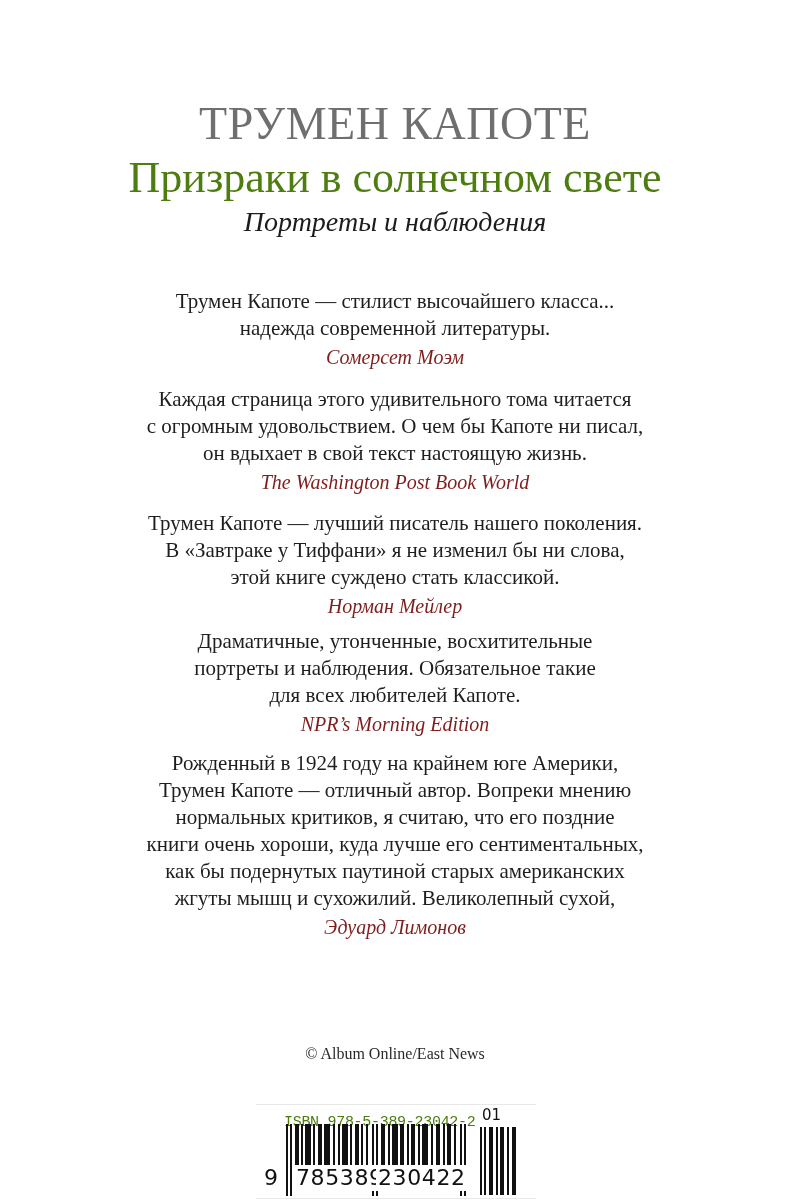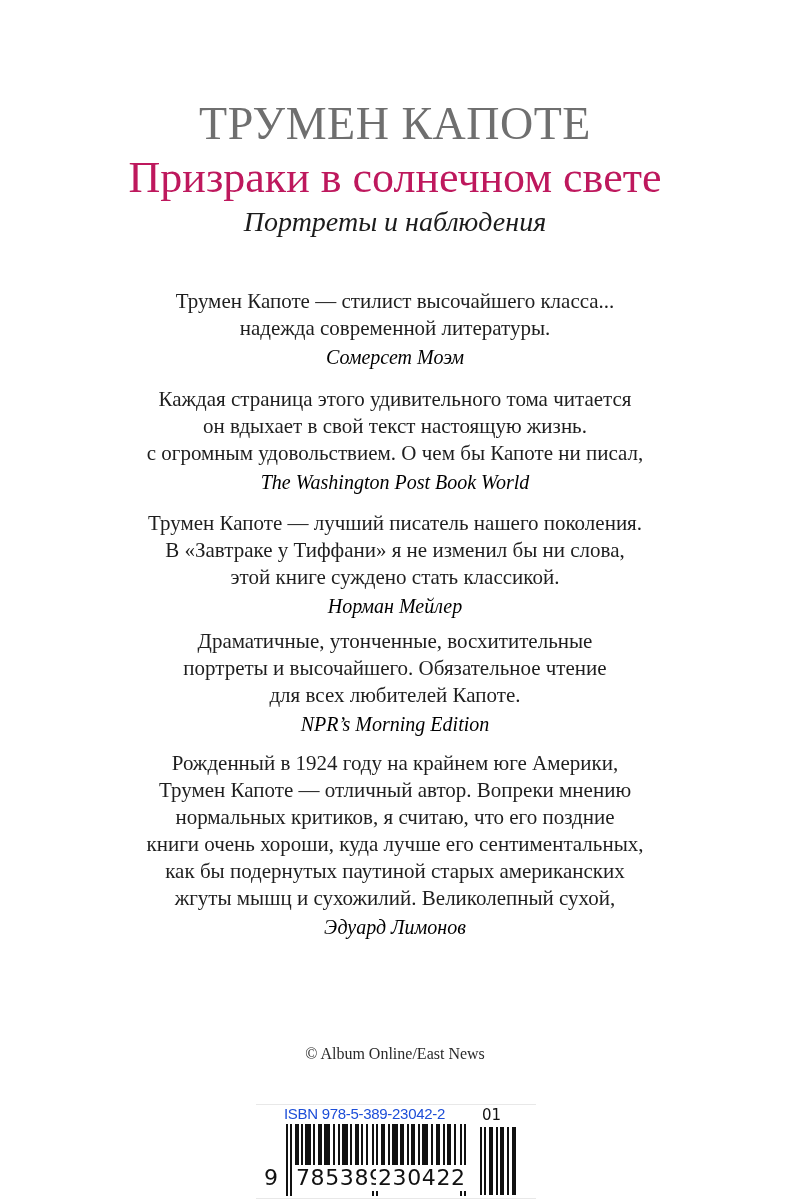--- a/index.html
+++ b/index.html
@@ -32,21 +32,21 @@
     top: 66px;
     font-size: 46px;
     line-height: 52px;
     color: #6f6f6f;
     letter-spacing: 0.5px;
   }
   .title {
     top: 120px;
     font-size: 44px;
     line-height: 52px;
-    color: #be185d;
+    color: #4d7c0f;
   }
   .subtitle {
     top: 172px;
     font-size: 28px;
     line-height: 36px;
     font-style: italic;
     color: #1c1c1c;
   }
   .quote {
     position: absolute;
@@ -58,21 +58,21 @@
     display: block;
     font-size: 21px;
     line-height: 27px;
     color: #1e1e1e;
   }
   .quote-attr {
     display: block;
     font-size: 20px;
     line-height: 30px;
     font-style: italic;
-    color: #000000;
+    color: #7f1d1d;
   }
   .credits {
     position: absolute;
     left: 0;
     width: 790px;
     top: 1010px;
     text-align: center;
     font-size: 16px;
     line-height: 24px;
     color: #2a2a2a;
@@ -89,25 +89,25 @@
     position: absolute;
     left: 0; width: 280px;
     height: 1px;
     background: #e8e8e8;
   }
   .barcode-box .topline { top: 0; }
   .barcode-box .botline { top: 94px; }
   .isbn-text {
     position: absolute;
     left: 28px;
-    top: 2px;
-    font-family: Liberation Sans, sans-serif;
+    top: 11px;
+    font-family: Liberation Mono, monospace;
     font-size: 15px;
     line-height: 16px;
-    color: #1d4ed8;
+    color: #4d7c0f;
     letter-spacing: -0.3px;
   }
   .addon-text {
     position: absolute;
     left: 226px;
     top: 3px;
     font-family: "DejaVu Sans", sans-serif;
     font-size: 15px;
     line-height: 16px;
     color: #111;
@@ -160,35 +160,35 @@
   <div class="header subtitle">Портреты и наблюдения</div>
 
   <div class="quote" style="top:256px;">
     <span class="quote-line">Трумен Капоте — стилист высочайшего класса...</span>
     <span class="quote-line">надежда современной литературы.</span>
     <span class="quote-attr">Сомерсет Моэм</span>
   </div>
 
   <div class="quote" style="top:354px;font-family:Liberation Serif, serif;">
     <span class="quote-line">Каждая страница этого удивительного тома читается</span>
+    <span class="quote-line">с огромным удовольствием. О чем бы Капоте ни писал,</span>
     <span class="quote-line">он вдыхает в свой текст настоящую жизнь.</span>
-    <span class="quote-line">с огромным удовольствием. О чем бы Капоте ни писал,</span>
     <span class="quote-attr">The Washington Post Book World</span>
   </div>
 
   <div class="quote" style="top:478px;text-align:center;">
     <span class="quote-line">Трумен Капоте — лучший писатель нашего поколения.</span>
     <span class="quote-line">В «Завтраке у Тиффани» я не изменил бы ни слова,</span>
     <span class="quote-line">этой книге суждено стать классикой.</span>
     <span class="quote-attr">Норман Мейлер</span>
   </div>
 
   <div class="quote" style="top:596px;">
     <span class="quote-line">Драматичные, утонченные, восхитительные</span>
-    <span class="quote-line">портреты и высочайшего. Обязательное чтение</span>
+    <span class="quote-line">портреты и наблюдения. Обязательное такие</span>
     <span class="quote-line">для всех любителей Капоте.</span>
     <span class="quote-attr">NPR’s Morning Edition</span>
   </div>
 
   <div class="quote" style="top:718px;">
     <span class="quote-line">Рожденный в 1924 году на крайнем юге Америки,</span>
     <span class="quote-line">Трумен Капоте — отличный автор. Вопреки мнению</span>
     <span class="quote-line">нормальных критиков, я считаю, что его поздние</span>
     <span class="quote-line">книги очень хороши, куда лучше его сентиментальных,</span>
     <span class="quote-line">как бы подернутых паутиной старых американских</span>

